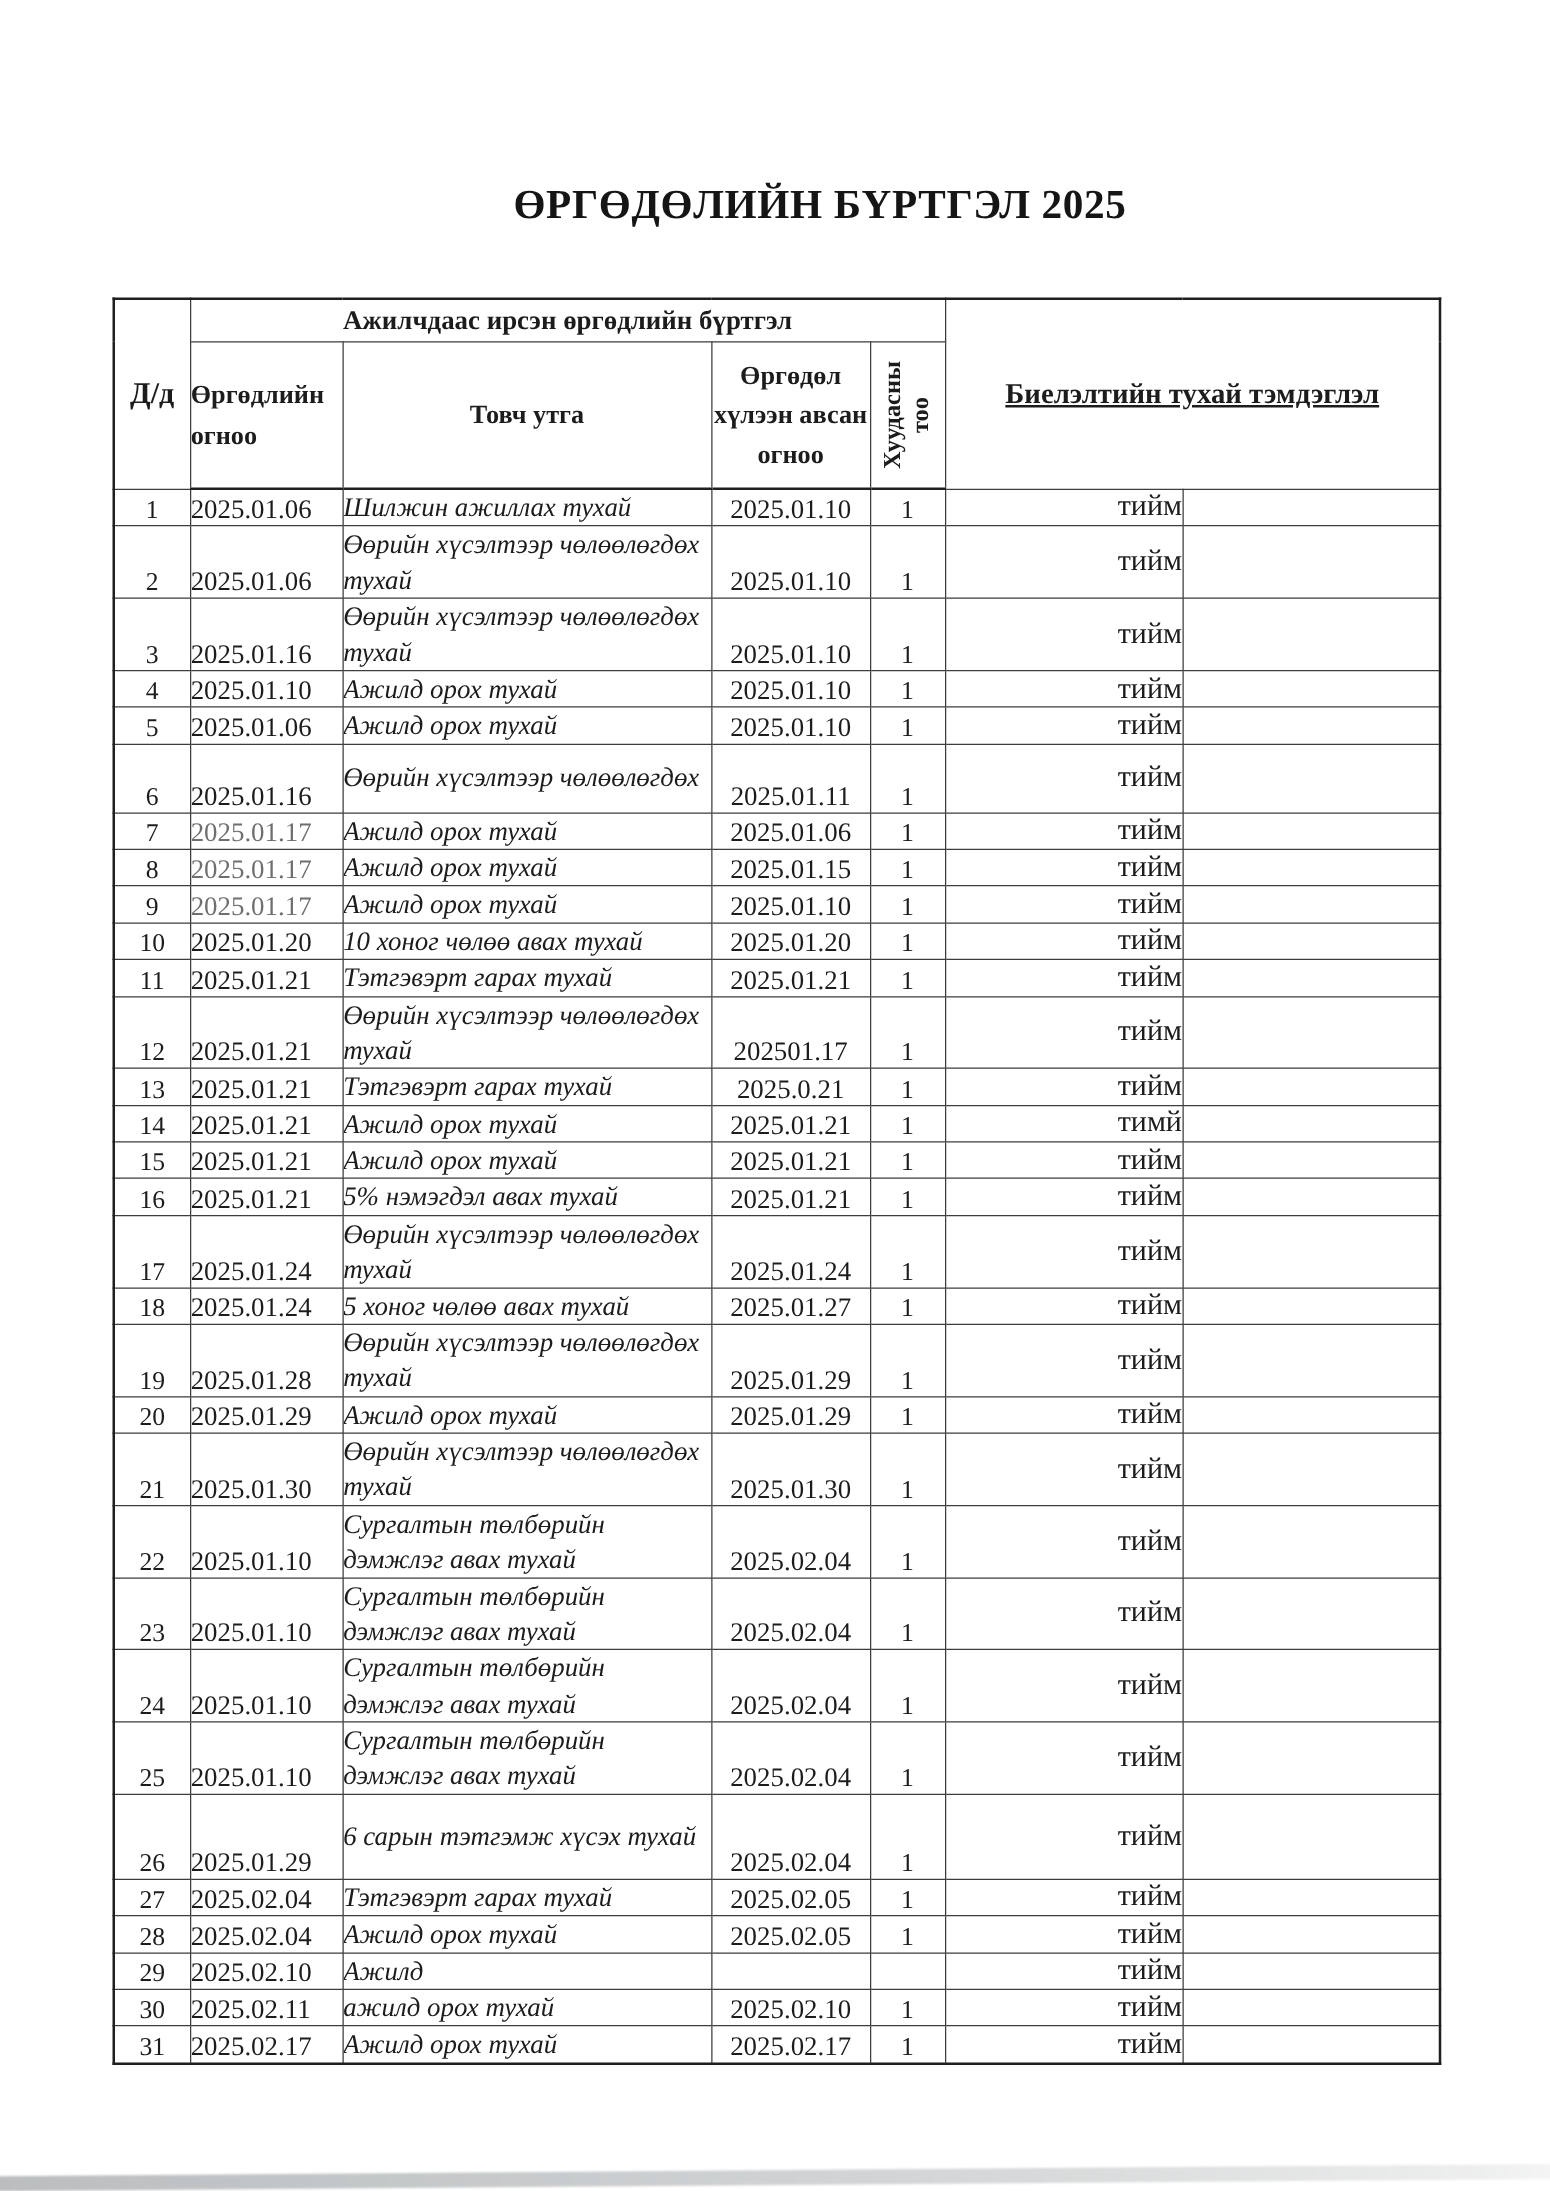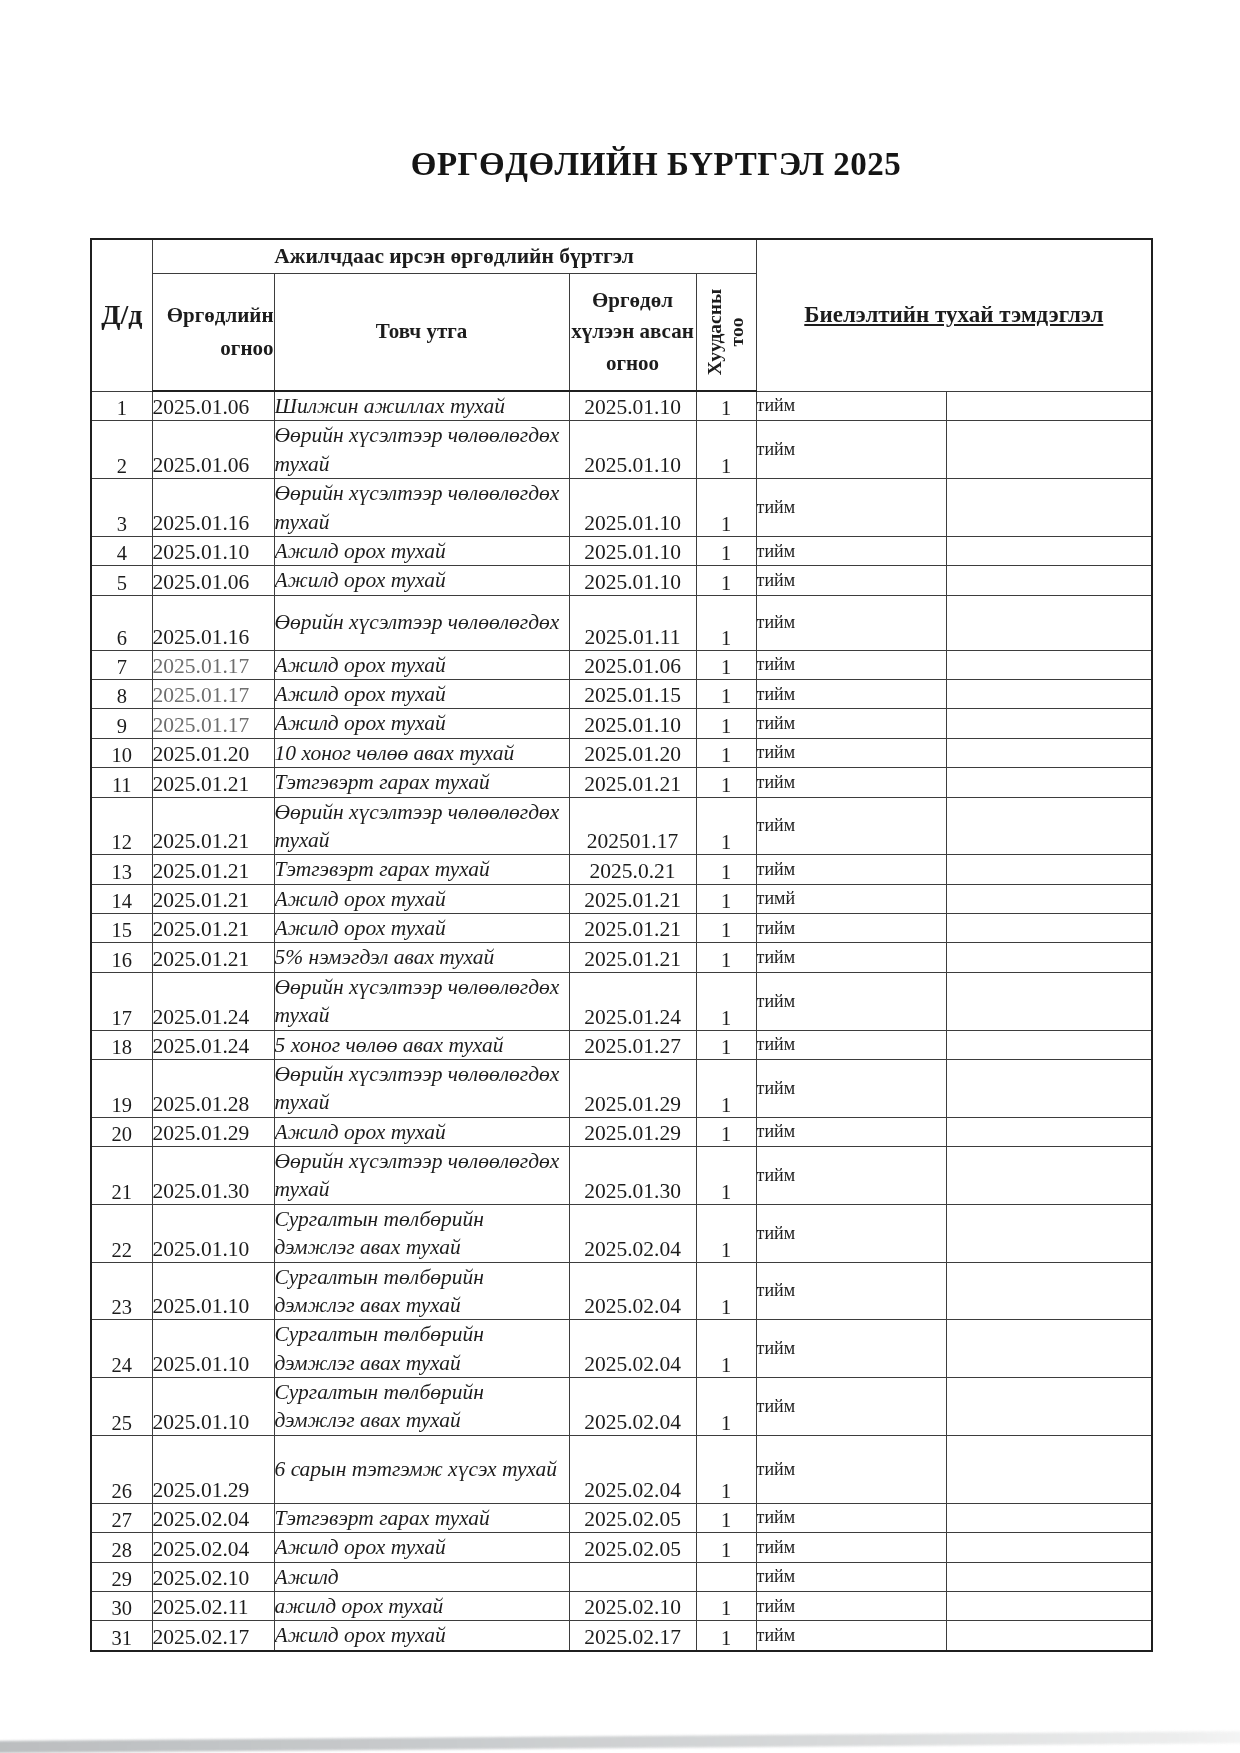--- a/index.html
+++ b/index.html
@@ -38,43 +38,43 @@
   table.registry th,
   table.registry td{
     border:1.6px solid var(--border);
     padding:0;overflow:hidden;
   }
   table.registry{border:2.6px solid var(--outer);}
   thead th{font-weight:bold;vertical-align:middle;text-align:center;font-size:21px;}
   thead tr.hr1{height:34px;}
   thead tr.hr2{height:118px;}
   thead tr.hr2 th{border-bottom:2.4px solid var(--outer);}
-  th.th-num{font-size:28px;}
+  th.th-num{font-size:24px;}
   th.th-group{font-size:21.5px;}
-  th.th-adate{text-align:right;padding-left:8px;line-height:1.55;margin-left:12px;}
+  th.th-adate{text-align:left;padding-left:8px;line-height:1.55;margin-left:12px;}
   th.th-rdate{line-height:1.5;padding:0 14px;}
   th.th-note{font-size:23px;text-decoration:underline;}
   th.th-pages{position:relative;}
   th.th-pages .vert{
     position:absolute;left:50%;top:50%;
     transform:translate(-50%,-50%) rotate(-90deg);
     width:112px;line-height:1.12;text-align:center;
     font-size:19.5px;font-weight:bold;white-space:normal;
   }
 
   tbody tr.h-s{height:29px;}
   tbody tr.h-t{height:55px;}
   tbody tr.h-x{height:68px;}
 
   td.c-num{text-align:center;vertical-align:bottom;padding-bottom:2px;font-size:20.5px;}
   td.c-adate{text-align:left;vertical-align:bottom;padding:0 0 2px 7px;}
   td.c-sum{text-align:left;vertical-align:middle;padding:1px 4px 1px 8px;line-height:1.32;font-style:italic;}
   td.c-rdate{text-align:center;vertical-align:bottom;padding-bottom:2px;}
   td.c-pages{text-align:center;vertical-align:bottom;padding-bottom:2px;font-size:20.5px;}
-  td.c-note{text-align:left;vertical-align:middle;font-size:18px;}
+  td.c-note{text-align:right;vertical-align:middle;font-size:24px;}
   td.c-rem{background:transparent;}
   tr.muted-date td.c-adate{color:var(--muted-ink);}
 
   .scan-shadow{
     position:absolute;left:-14px;top:1736px;
     width:1290px;height:12px;
     background:linear-gradient(90deg,#b4b7b9 0%,#c3c6c8 35%,#d3d5d6 65%,#ebecec 92%,#f7f7f7 100%);
     transform:rotate(-0.45deg);
     filter:blur(1px);
     opacity:.9;

